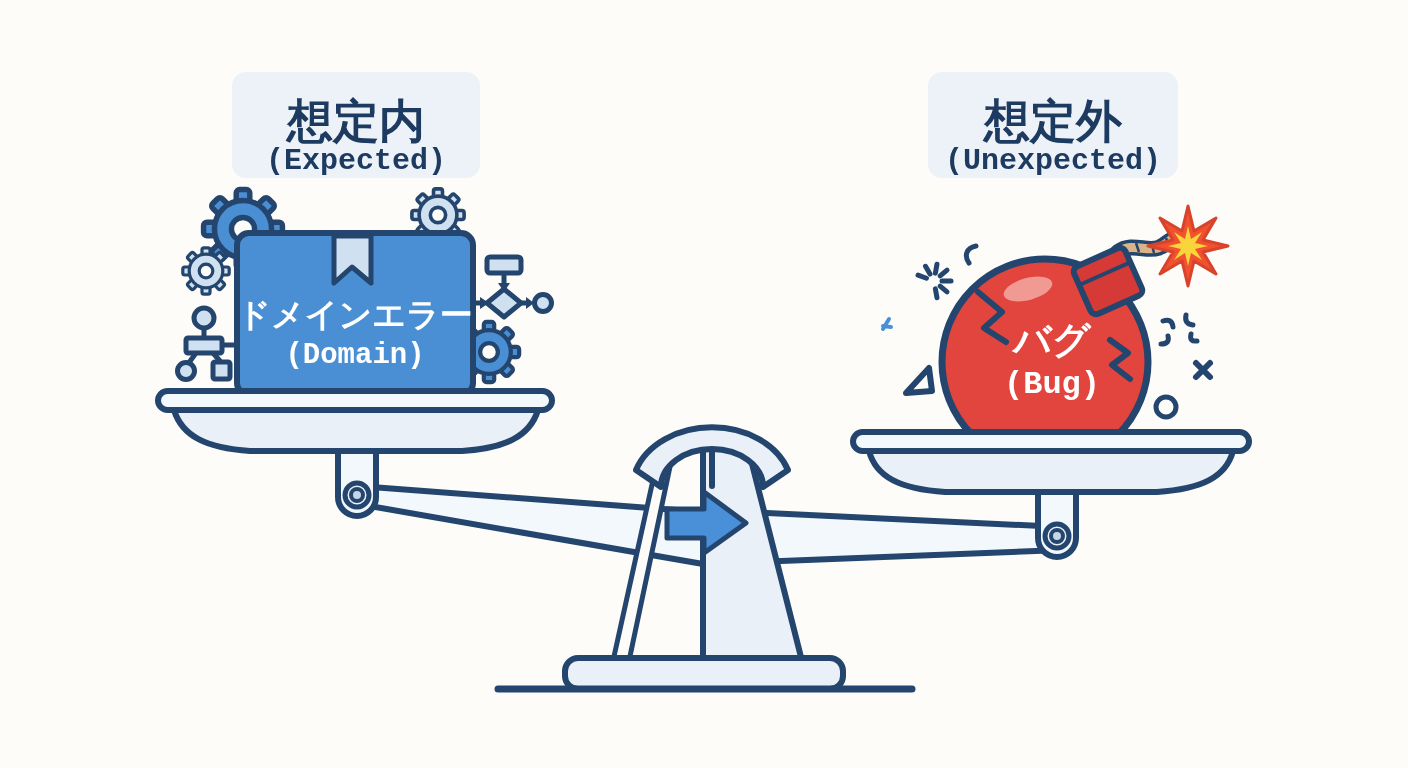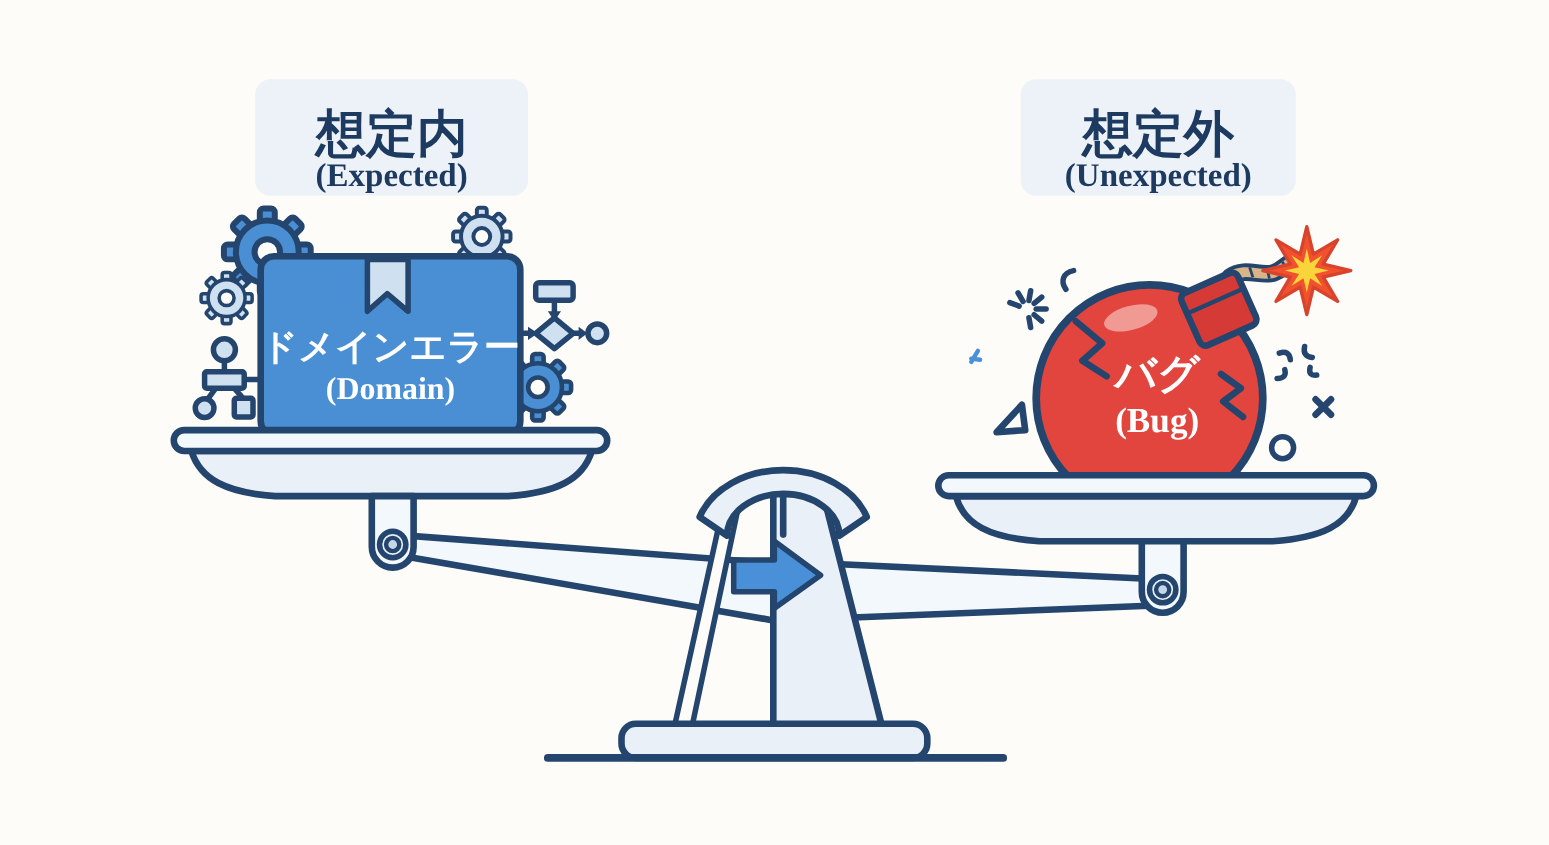--- a/index.html
+++ b/index.html
@@ -1,17 +1,17 @@
 <!DOCTYPE html>
 <html><head>
 <meta charset="utf-8">
 <style>
   html, body { margin:0; padding:0; background:#fdfcf9; }
   .stage { position:relative; width:1408px; height:756px; overflow:hidden;
-           font-family:Liberation Serif, serif; }
+           font-family:Liberation Mono, monospace; }
   svg { position:absolute; left:0; top:0; display:block; }
 
   
   .metal   { fill:#e9f0f7; stroke:#24456e; stroke-width:6; stroke-linejoin:round; }
   .metal-lt{ fill:#f3f8fc; stroke:#24456e; stroke-width:6; stroke-linejoin:round; }
   .mark    { fill:none; stroke:#24456e; stroke-width:6; stroke-linecap:round; stroke-linejoin:round; }
   .mark-th { fill:none; stroke:#24456e; stroke-width:5; stroke-linecap:round; stroke-linejoin:round; }
   .lightfill { fill:#cfe1f0; stroke:#24456e; stroke-width:5; stroke-linejoin:round; }
   .navyfill  { fill:#24456e; stroke:none; }
   .gear-part { stroke:#24456e; stroke-width:8; stroke-linejoin:round; }

